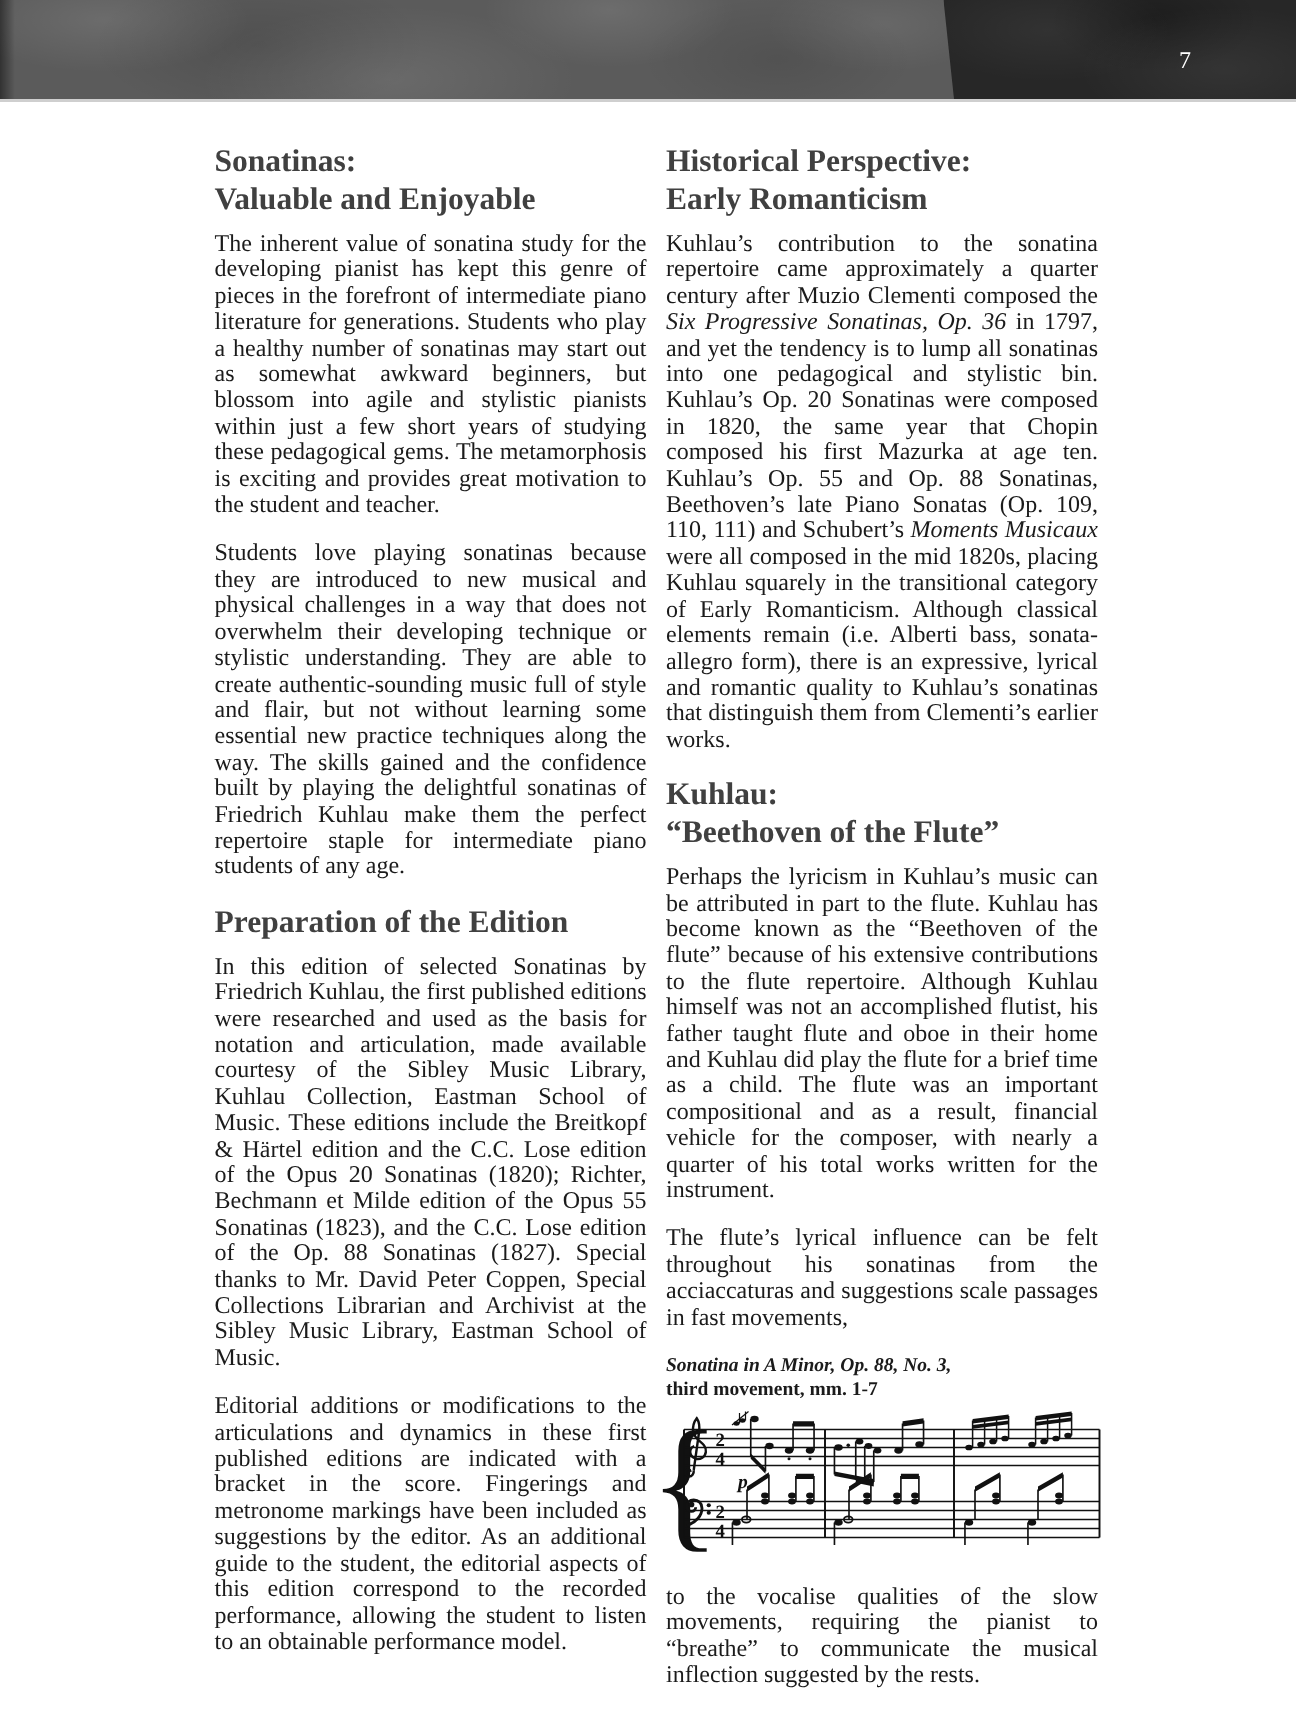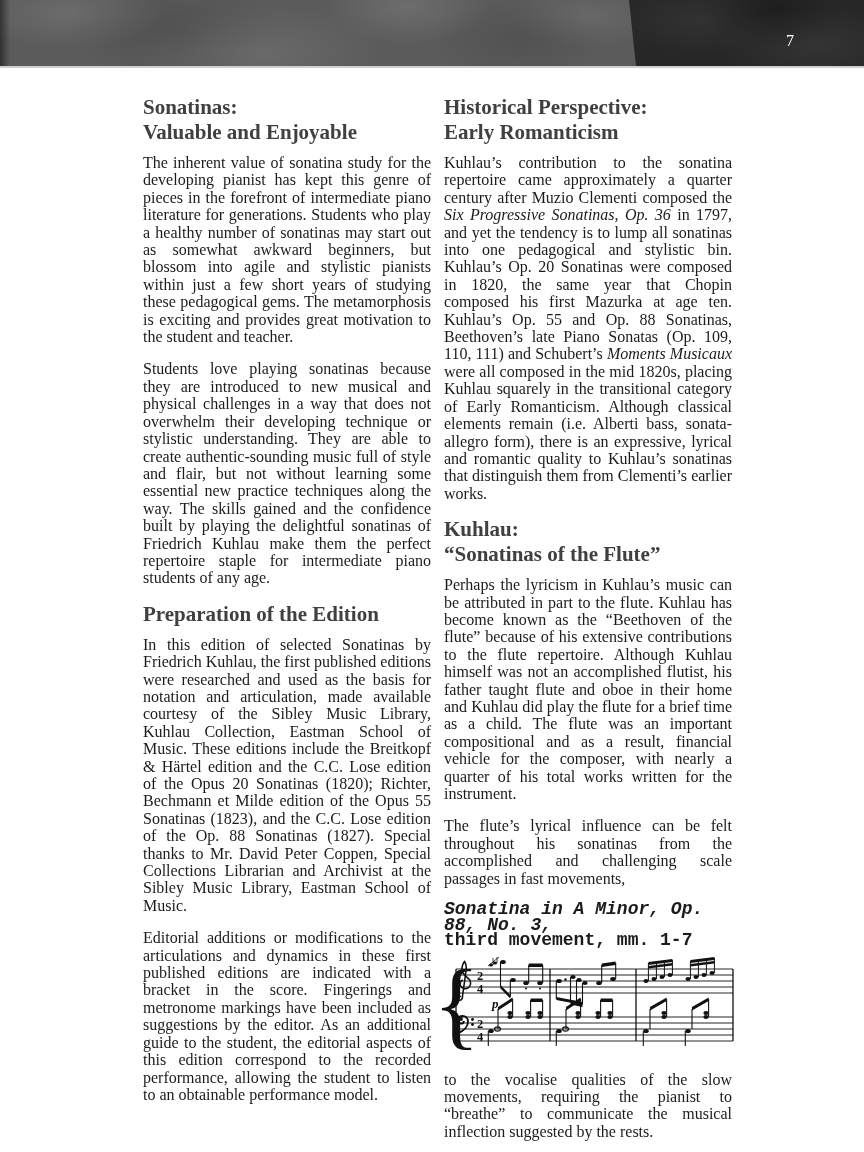--- a/index.html
+++ b/index.html
@@ -46,21 +46,21 @@
     margin:0 0 9px 0;
   }
   .heading.spaced{}
   .body-para{
     font-size:16px;line-height:17.4px;text-align:justify;
     margin:0 0 15px 0;
   }
   .body-para:last-child{margin-bottom:0;}
   .ital{font-style:italic;}
   .caption{
-    font-size:18px;line-height:15.5px;font-weight:bold;margin:2px 0 4px 0;font-family:Liberation Mono, monospace;
+    font-size:13px;line-height:15.5px;font-weight:bold;margin:2px 0 4px 0;
   }
   .caption .line1{font-style:italic;}
   figure{margin:2px 0 10px -8px;padding:0;}
   svg text{font-family:"Liberation Serif", serif;}
 </style>
 </head>
 <body>
 
 <div id="page">
 
@@ -84,24 +84,24 @@
 
   <div id="col-right" class="col">
     <h2 class="heading">
       <span>Historical Perspective:</span><br>
       <span>Early Romanticism</span>
     </h2>
     <p class="body-para"><span>Kuhlau’s contribution to the sonatina repertoire came approximately a quarter century after Muzio Clementi composed the </span><span class="ital">Six Progressive Sonatinas, Op. 36</span><span> in 1797, and yet the tendency is to lump all sonatinas into one pedagogical and stylistic bin. Kuhlau’s Op. 20 Sonatinas were composed in 1820, the same year that Chopin composed his first Mazurka at age ten. Kuhlau’s Op. 55 and Op. 88 Sonatinas, Beethoven’s late Piano Sonatas (Op. 109, 110, 111) and Schubert’s </span><span class="ital">Moments Musicaux</span><span> were all composed in the mid 1820s, placing Kuhlau squarely in the transitional category of Early Romanticism. Although classical elements remain (i.e. Alberti bass, sonata-allegro form), there is an expressive, lyrical and romantic quality to Kuhlau’s sonatinas that distinguish them from Clementi’s earlier works.</span></p>
 
     <h2 class="heading spaced">
       <span>Kuhlau:</span><br>
-      <span>“Sonatinas of the Flute”</span>
+      <span>“Beethoven of the Flute”</span>
     </h2>
     <p class="body-para">Perhaps the lyricism in Kuhlau’s music can be attributed in part to the flute.  Kuhlau has become known as the “Beethoven of the flute” because of his extensive contributions to the flute repertoire. Although Kuhlau himself was not an accomplished flutist, his father taught flute and oboe in their home and Kuhlau did play the flute for a brief time as a child. The flute was an important compositional and as a result, financial vehicle for the composer, with nearly a quarter of his total works written for the instrument.</p>
-    <p class="body-para">The flute’s lyrical influence can be felt throughout his sonatinas from the accomplished and challenging scale passages in fast movements,</p>
+    <p class="body-para">The flute’s lyrical influence can be felt throughout his sonatinas from the acciaccaturas and suggestions scale passages in fast movements,</p>
 
     <div class="caption">
       <span class="line1">Sonatina in A Minor, Op. 88, No. 3,</span><br>
       <span>third movement, mm. 1-7</span>
     </div>
 
     <figure>
       <svg width="300" height="104" viewBox="0 0 300 104">
 
         <text x="-3" y="84" font-size="98" fill="#111">{</text>

